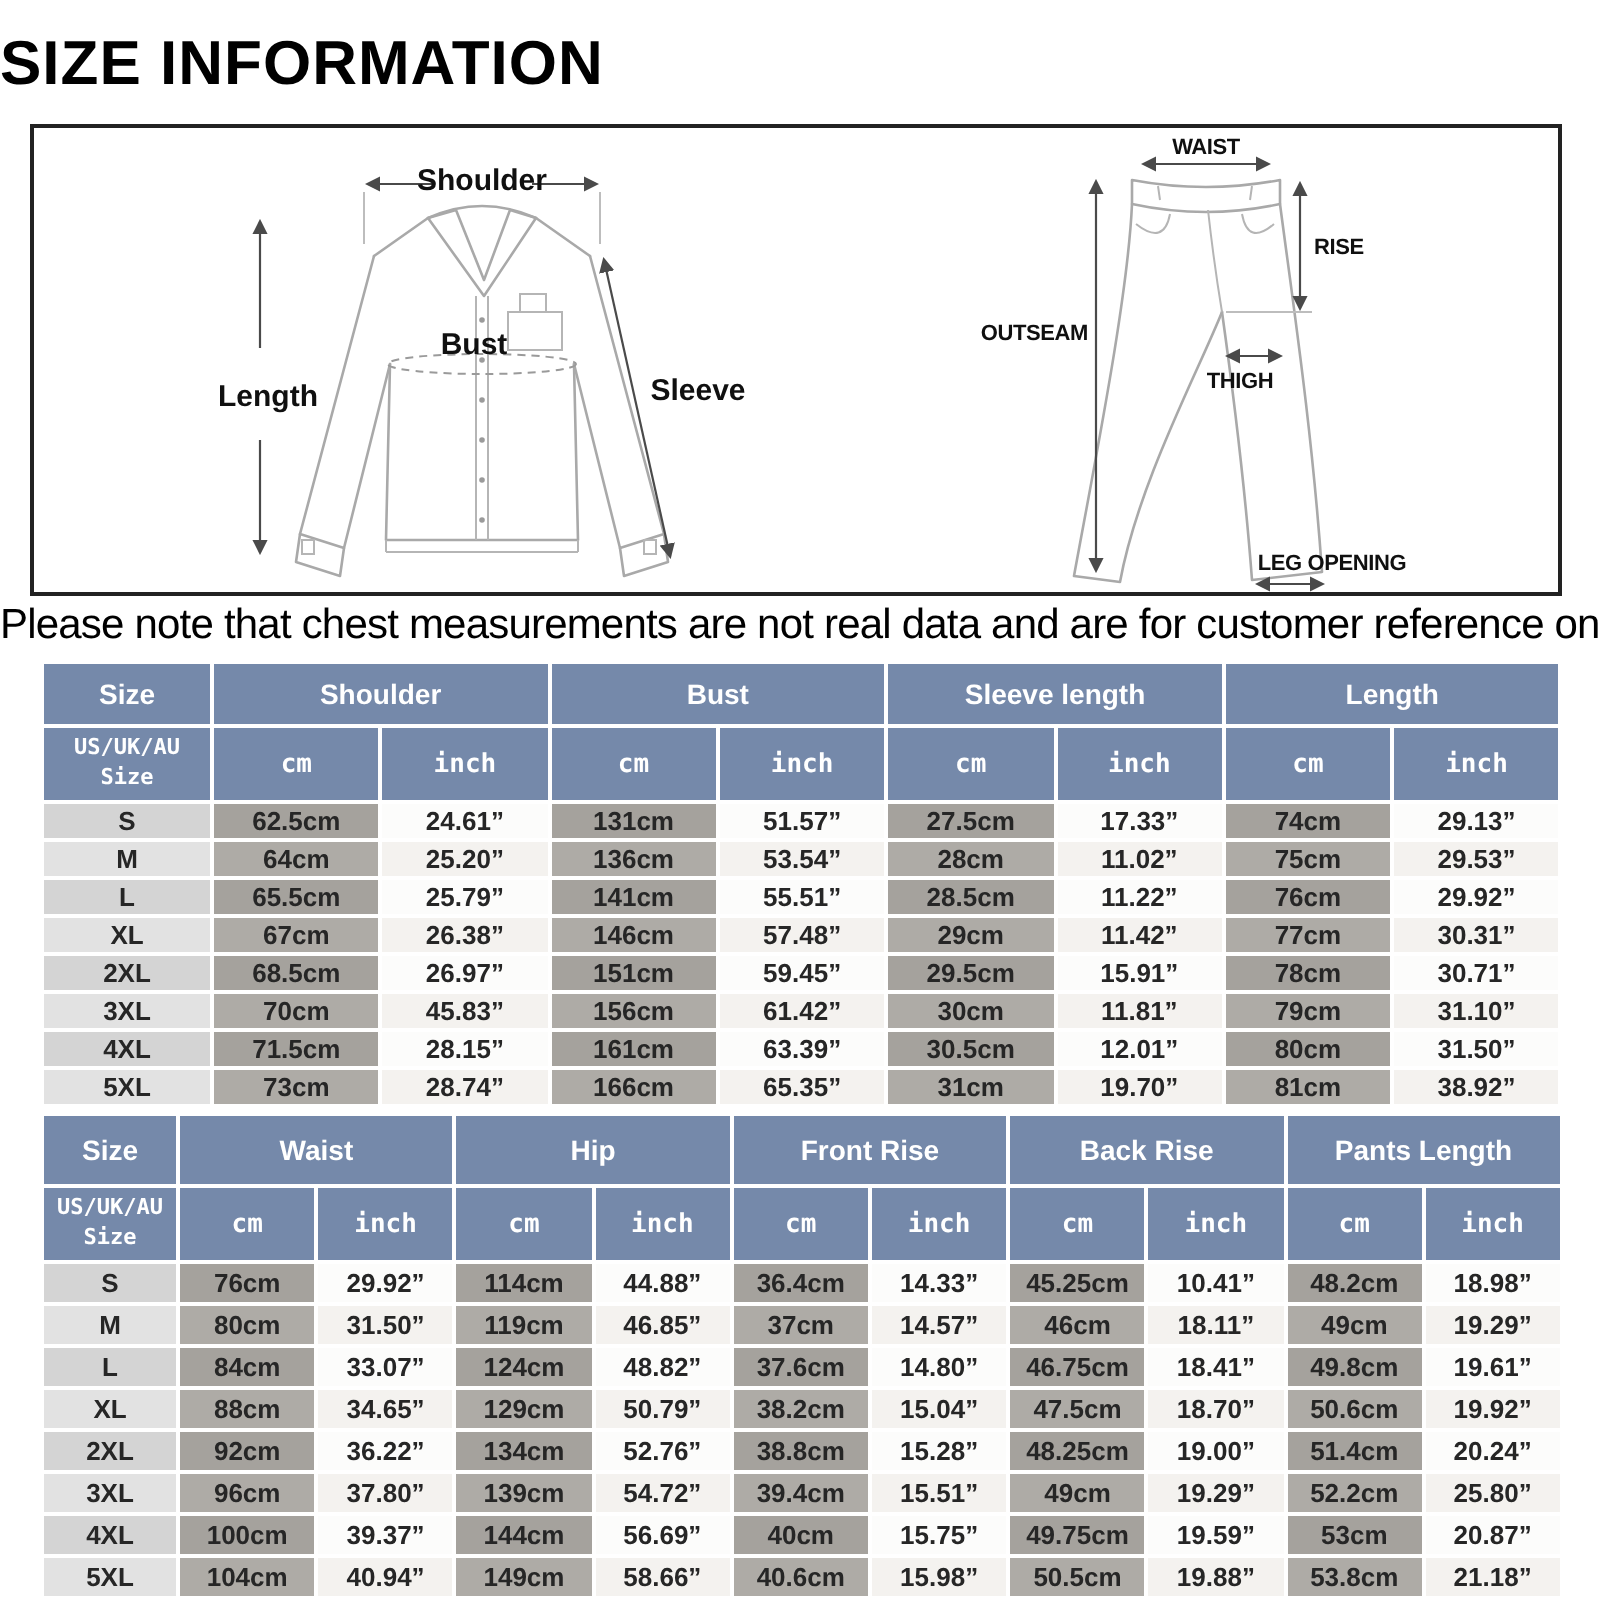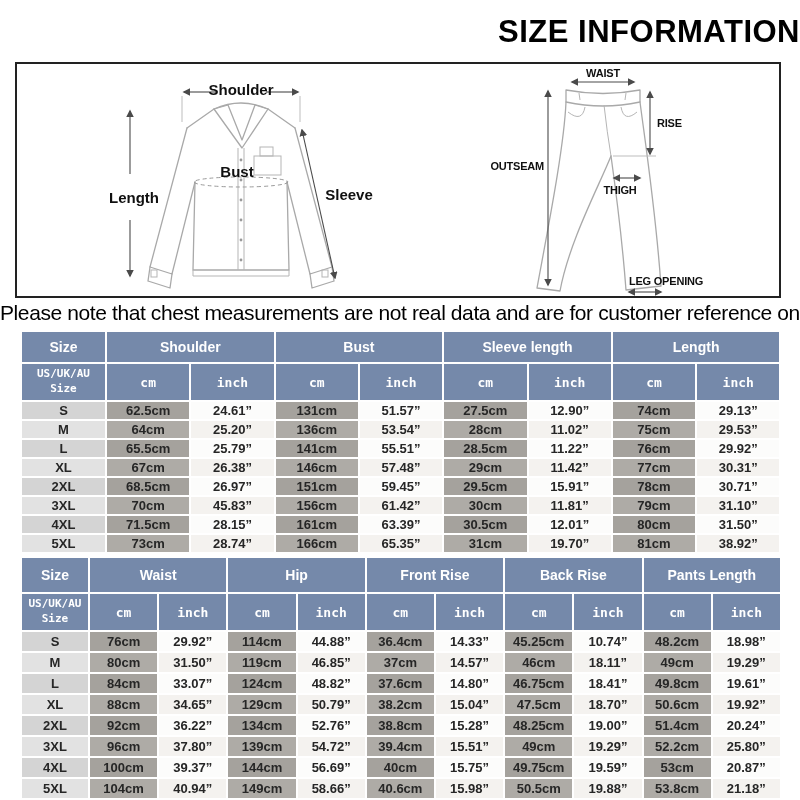--- a/index.html
+++ b/index.html
@@ -1,20 +1,20 @@
 <!DOCTYPE html>
 <html><head>
 <meta charset="utf-8">
 <style>
   html,body{margin:0;padding:0;background:#fff;}
   .page{position:relative;width:800px;height:800px;background:#fff;overflow:hidden;
         font-family:"Liberation Sans",sans-serif;}
 
   
-  .title{position:absolute;top:14px;left:0;width:800px;text-align:right;
+  .title{position:absolute;top:14px;left:0;width:800px;text-align:left;
          font-size:31px;font-weight:bold;color:#000;letter-spacing:.5px;}
 
   
   .diagram-box{position:absolute;top:62px;left:15px;width:766px;height:236px;
                border:2px solid #222;box-sizing:border-box;display:flex;background:#fff;}
   .diagram-box svg{display:block;}
   .garment{fill:none;stroke:#a9a9a9;stroke-width:1.3;stroke-linejoin:round;stroke-linecap:round;}
   .garment-thin{fill:none;stroke:#b5b5b5;stroke-width:1;}
   .dash{fill:none;stroke:#9a9a9a;stroke-width:1;stroke-dasharray:4 3;}
   .meas{fill:none;stroke:#4a4a4a;stroke-width:1.1;}
@@ -170,21 +170,21 @@
       </tr>
     </thead>
     <tbody id="top-tbody">
         <tr>
           <th class="size-cell">S</th>
           <td class="cm-cell">62.5cm</td>
           <td class="inch-cell">24.61”</td>
           <td class="cm-cell">131cm</td>
           <td class="inch-cell">51.57”</td>
           <td class="cm-cell">27.5cm</td>
-          <td class="inch-cell">12.90”</td>
+          <td class="inch-cell">17.33”</td>
           <td class="cm-cell">74cm</td>
           <td class="inch-cell">29.13”</td>
         </tr>
         <tr>
           <th class="size-cell">M</th>
           <td class="cm-cell">64cm</td>
           <td class="inch-cell">25.20”</td>
           <td class="cm-cell">136cm</td>
           <td class="inch-cell">53.54”</td>
           <td class="cm-cell">28cm</td>
@@ -293,21 +293,21 @@
     <tbody id="bottom-tbody">
         <tr>
           <th class="size-cell">S</th>
           <td class="cm-cell">76cm</td>
           <td class="inch-cell">29.92”</td>
           <td class="cm-cell">114cm</td>
           <td class="inch-cell">44.88”</td>
           <td class="cm-cell">36.4cm</td>
           <td class="inch-cell">14.33”</td>
           <td class="cm-cell">45.25cm</td>
-          <td class="inch-cell">10.74”</td>
+          <td class="inch-cell">10.41”</td>
           <td class="cm-cell">48.2cm</td>
           <td class="inch-cell">18.98”</td>
         </tr>
         <tr>
           <th class="size-cell">M</th>
           <td class="cm-cell">80cm</td>
           <td class="inch-cell">31.50”</td>
           <td class="cm-cell">119cm</td>
           <td class="inch-cell">46.85”</td>
           <td class="cm-cell">37cm</td>

